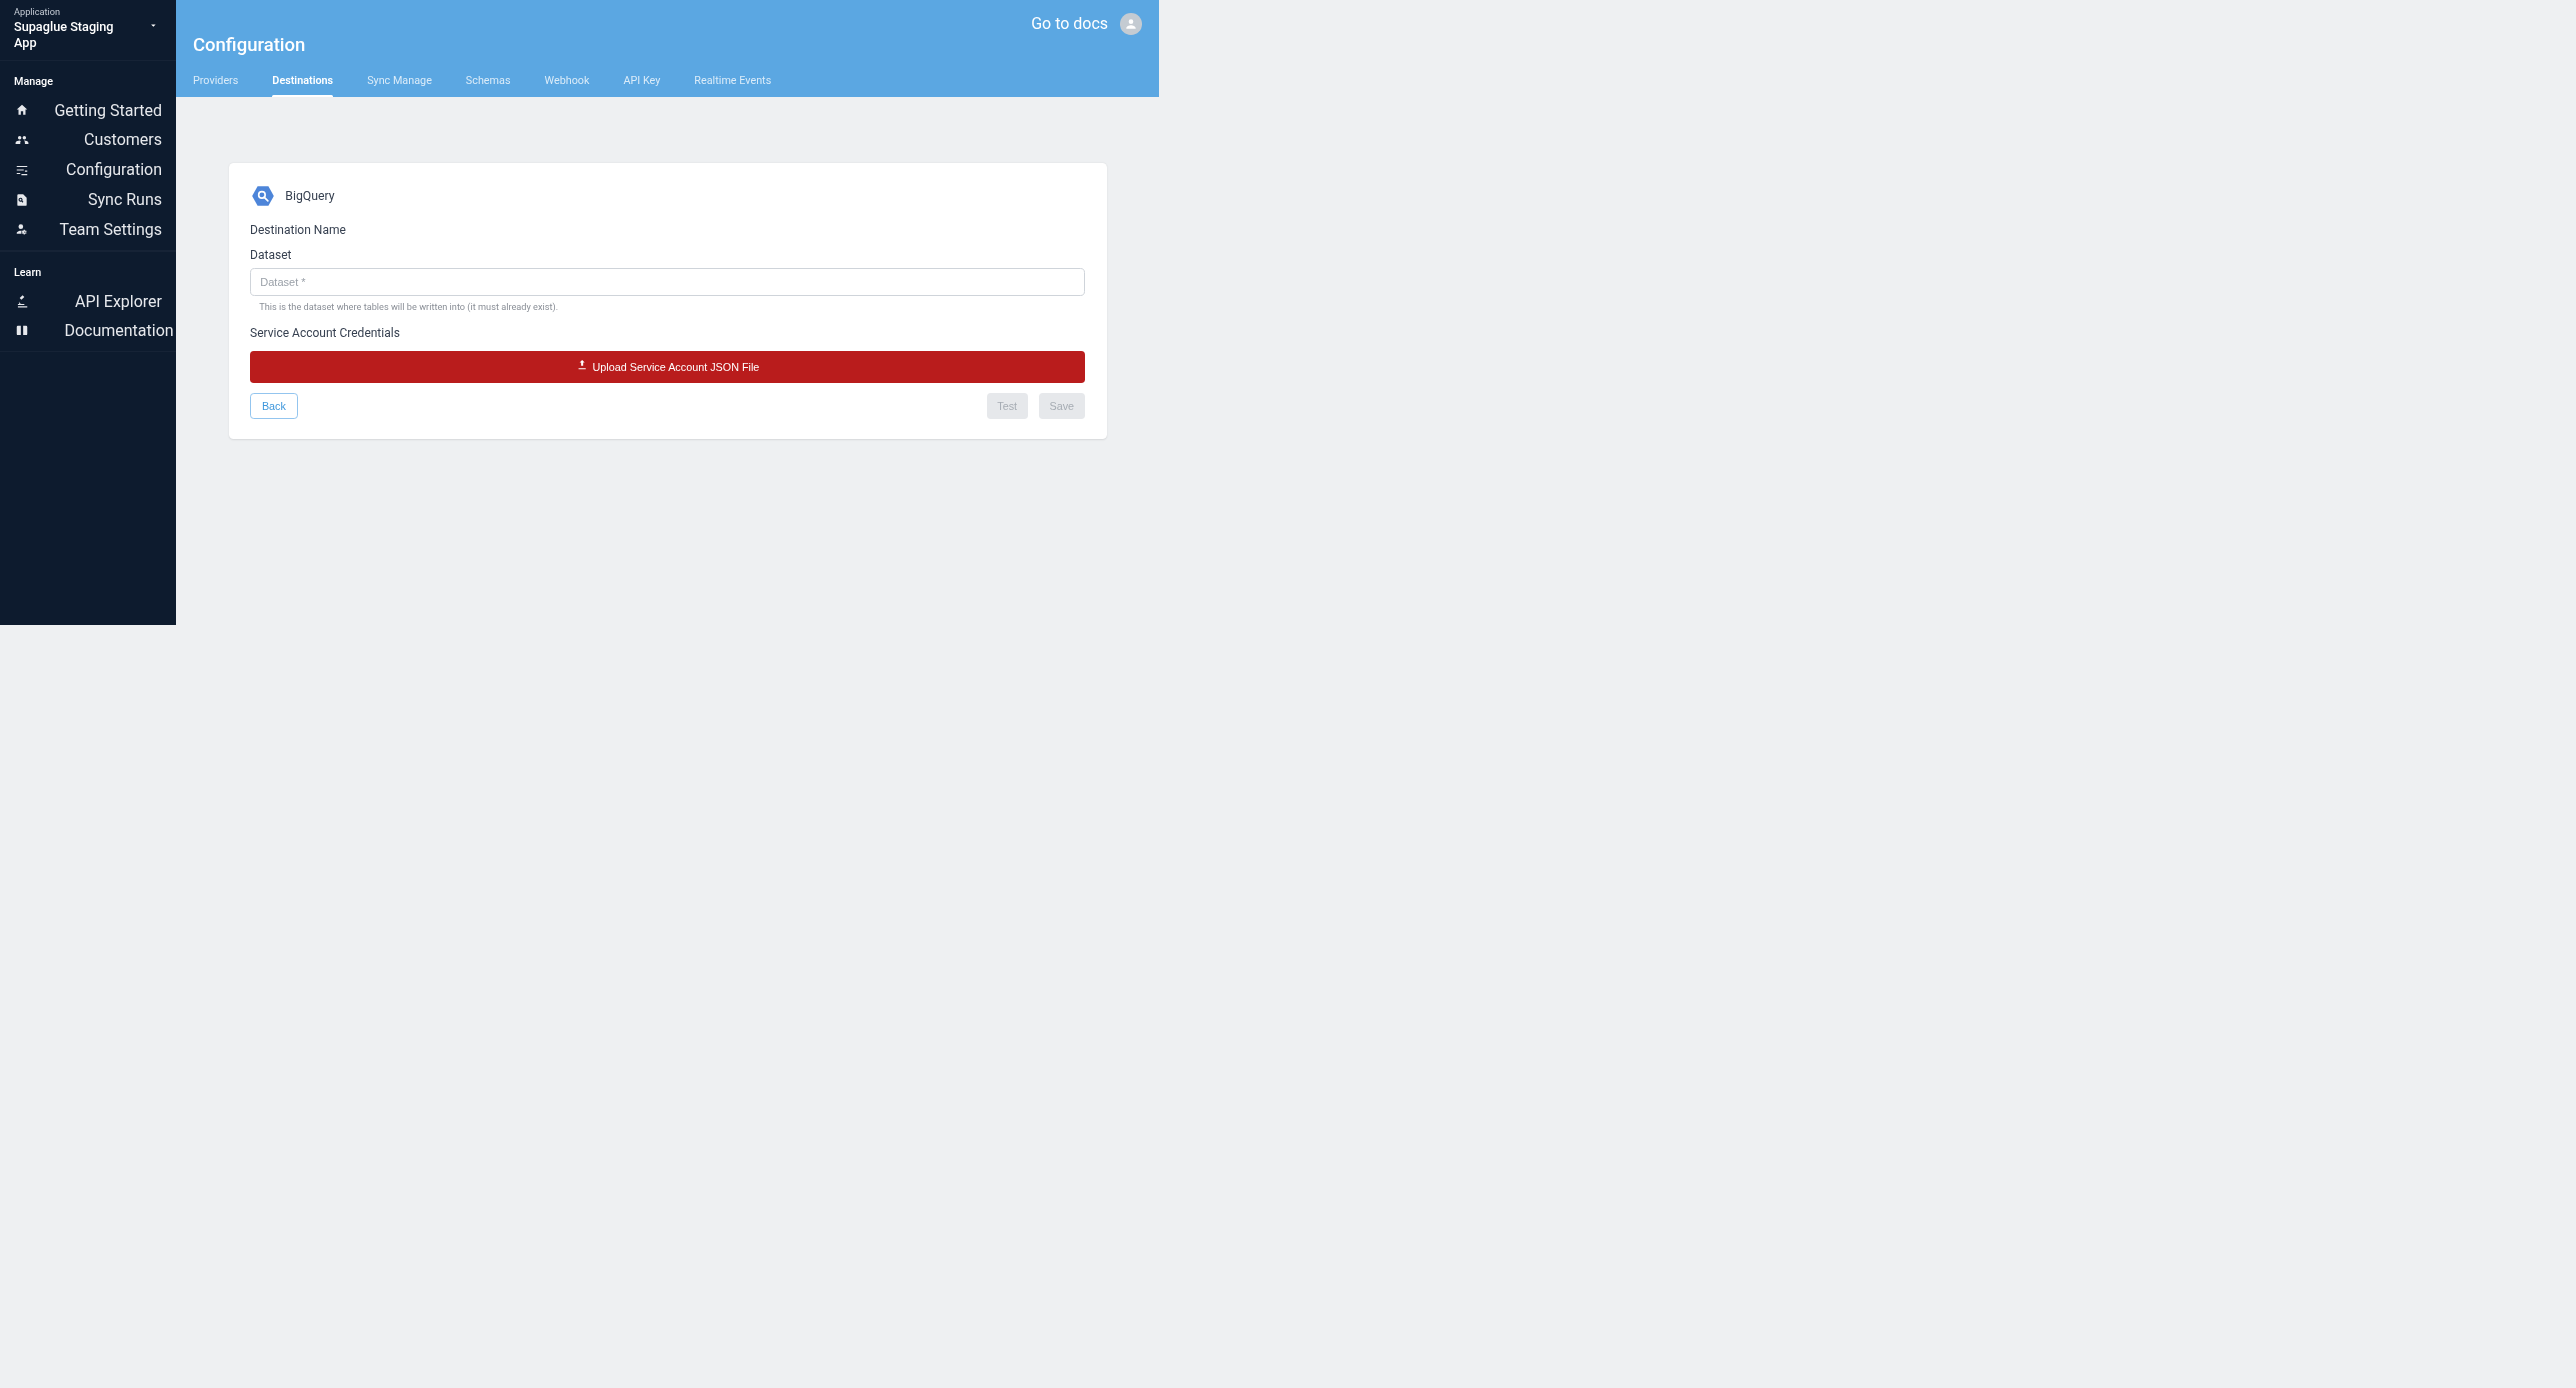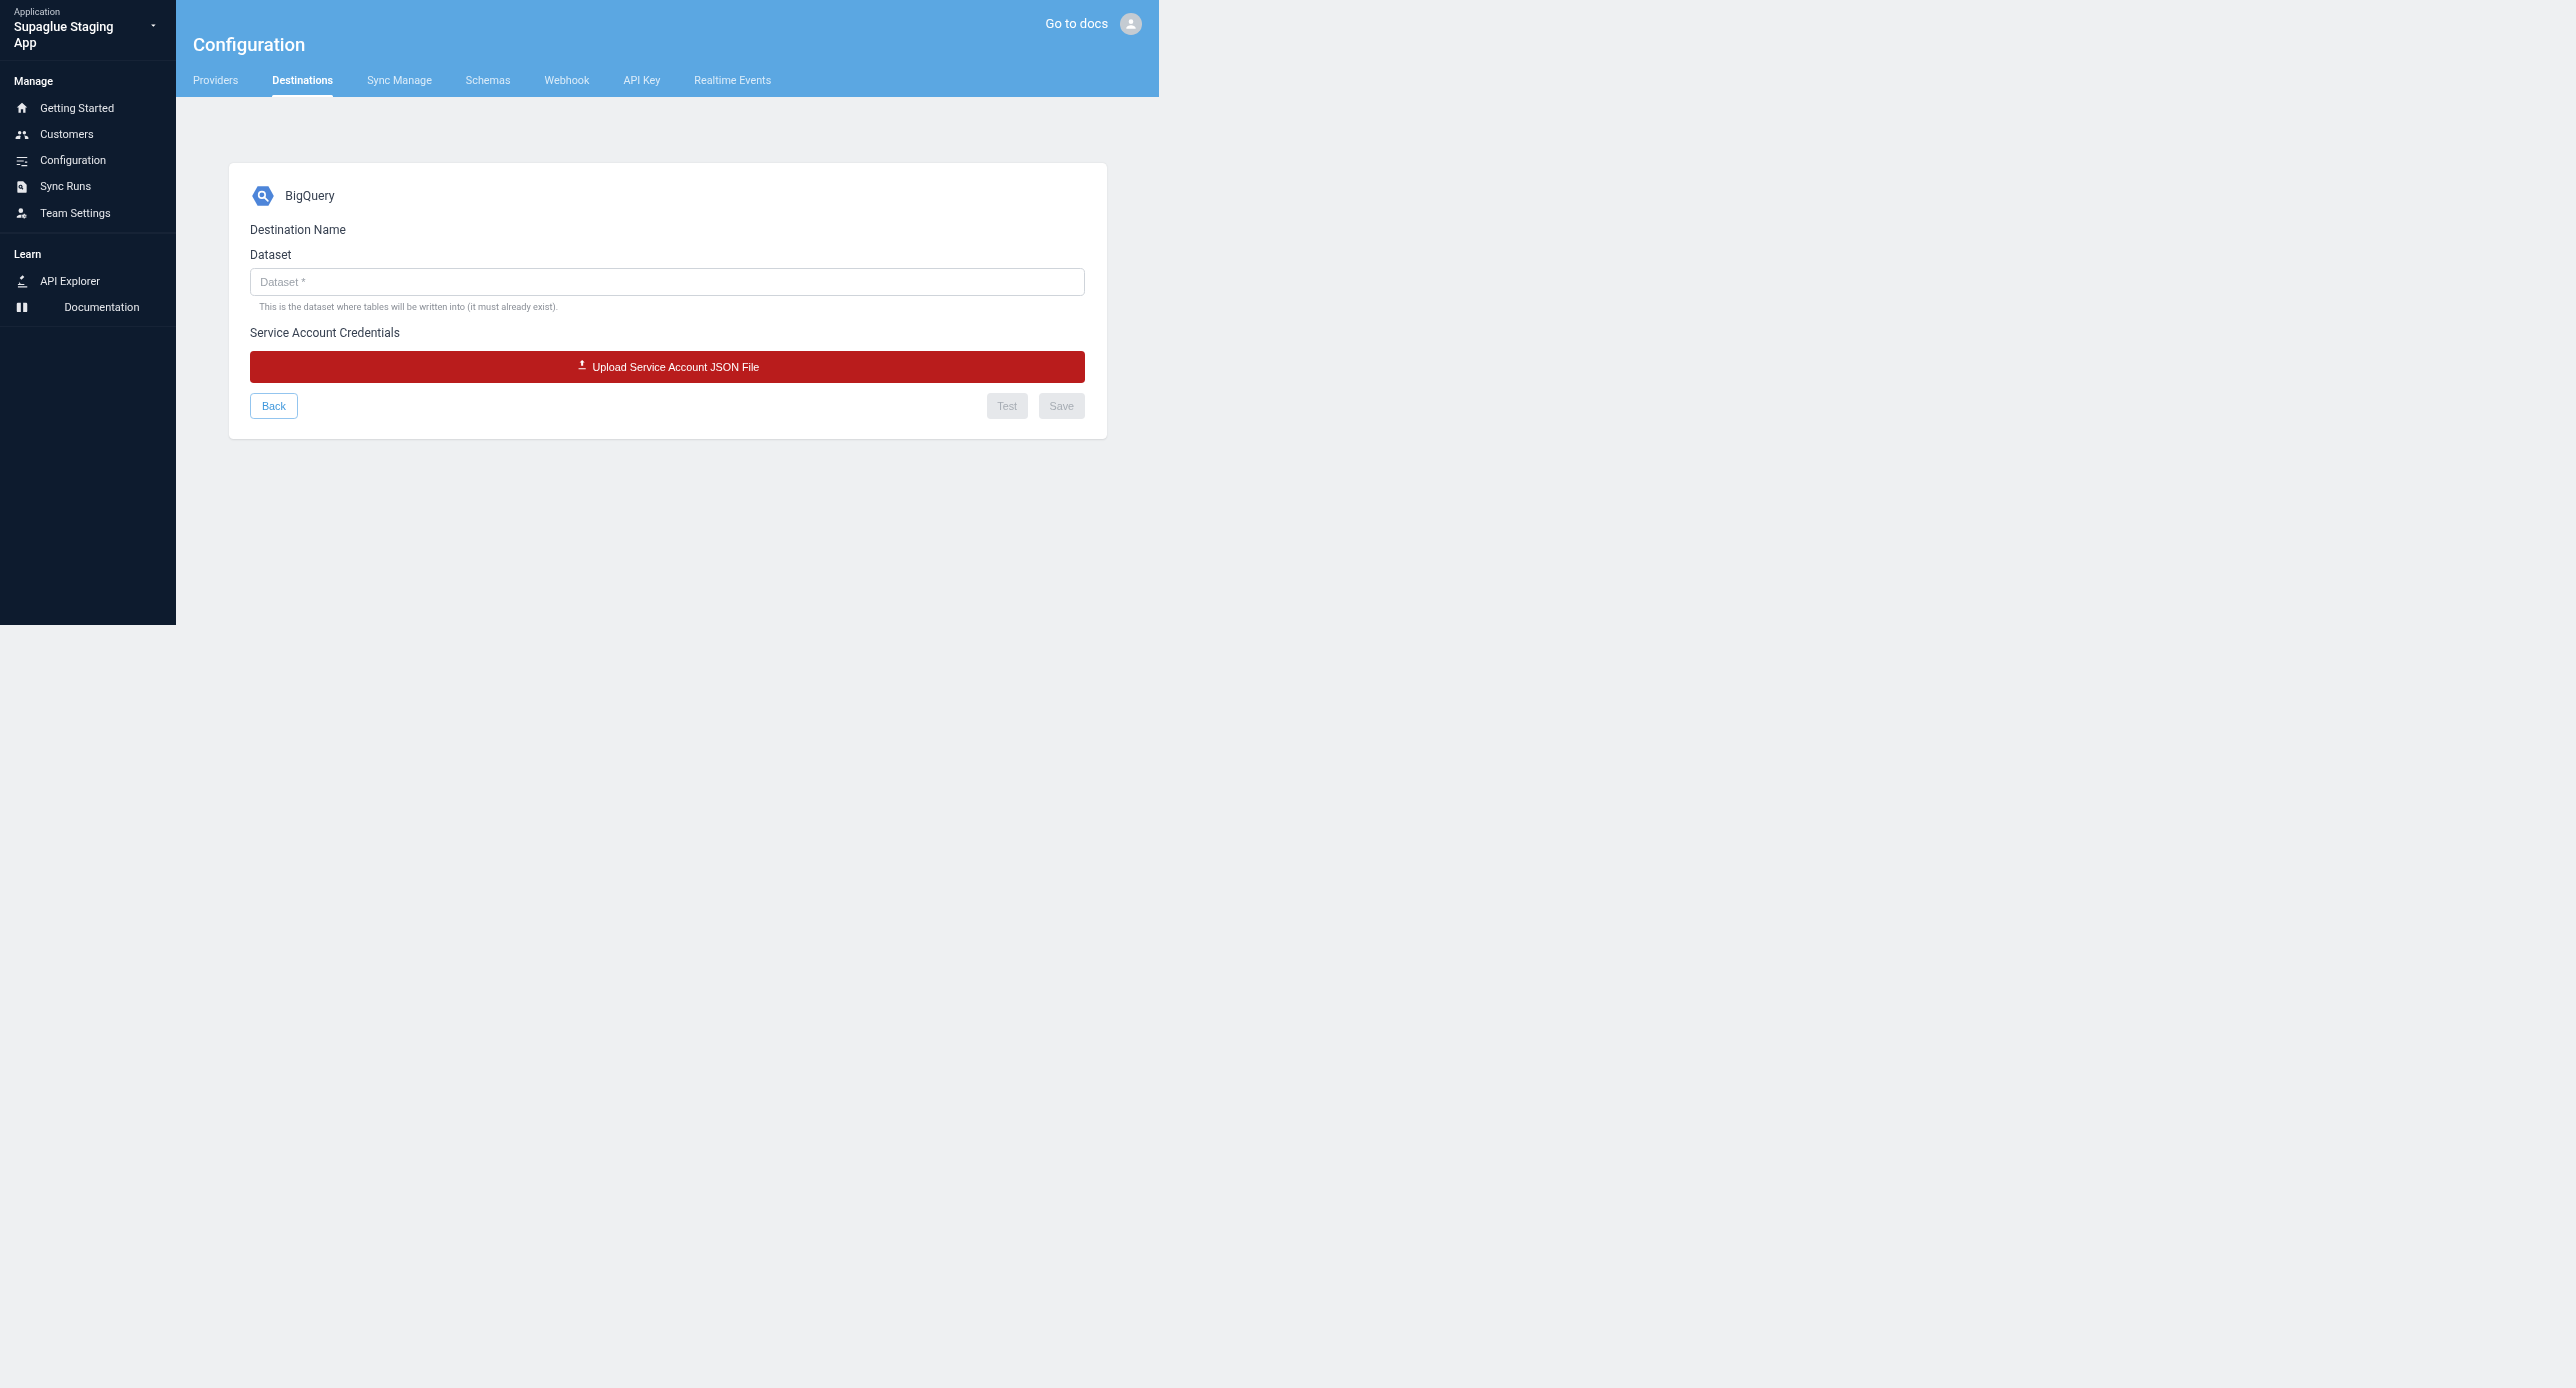--- a/index.html
+++ b/index.html
@@ -51,24 +51,25 @@
       color: #fff;
     }
     .nav-group {
       border-top: 0.8px solid rgba(255,255,255,0.04);
       border-bottom: 0.8px solid rgba(255,255,255,0.04);
     }
     .nav-item {
       display: flex;
       align-items: center;
       padding: 5.4px 14px;
-      font-size: 11px;
+      font-size: 16px;
       color: #e6e8ec;
       cursor: pointer;
       gap: 10.8px;
+      justify-content: space-between;
     }
     .nav-item .nav-icon {
       width: 15.4px;
       height: 15.4px;
       display: inline-flex;
       align-items: center;
       justify-content: center;
       flex-shrink: 0;
     }
     .nav-item .nav-icon svg { fill: #e6e8ec; }
@@ -81,21 +82,21 @@
       padding: 10.8px 17px 0 17px;
       position: relative;
     }
     .header-top {
       display: flex;
       justify-content: flex-end;
       align-items: center;
       gap: 12.3px;
       height: 26px;
     }
-    .docs-link { font-size: 13px; color: #ffffff; text-decoration: none; margin-left: 30px; }
+    .docs-link { font-size: 16px; color: #ffffff; text-decoration: none; margin-left: 30px; }
     .avatar {
       width: 21.6px; height: 21.6px; border-radius: 50%;
       background: #c4cbd2;
       display: inline-flex; align-items: center; justify-content: center;
     }
     .avatar svg { fill: #fff; width: 14px; height: 14px; }
     .page-title { font-size: 18.5px; font-weight: 500; margin-top: -3.1px; }
     .tabs {
       display: flex;
       gap: 34px;

